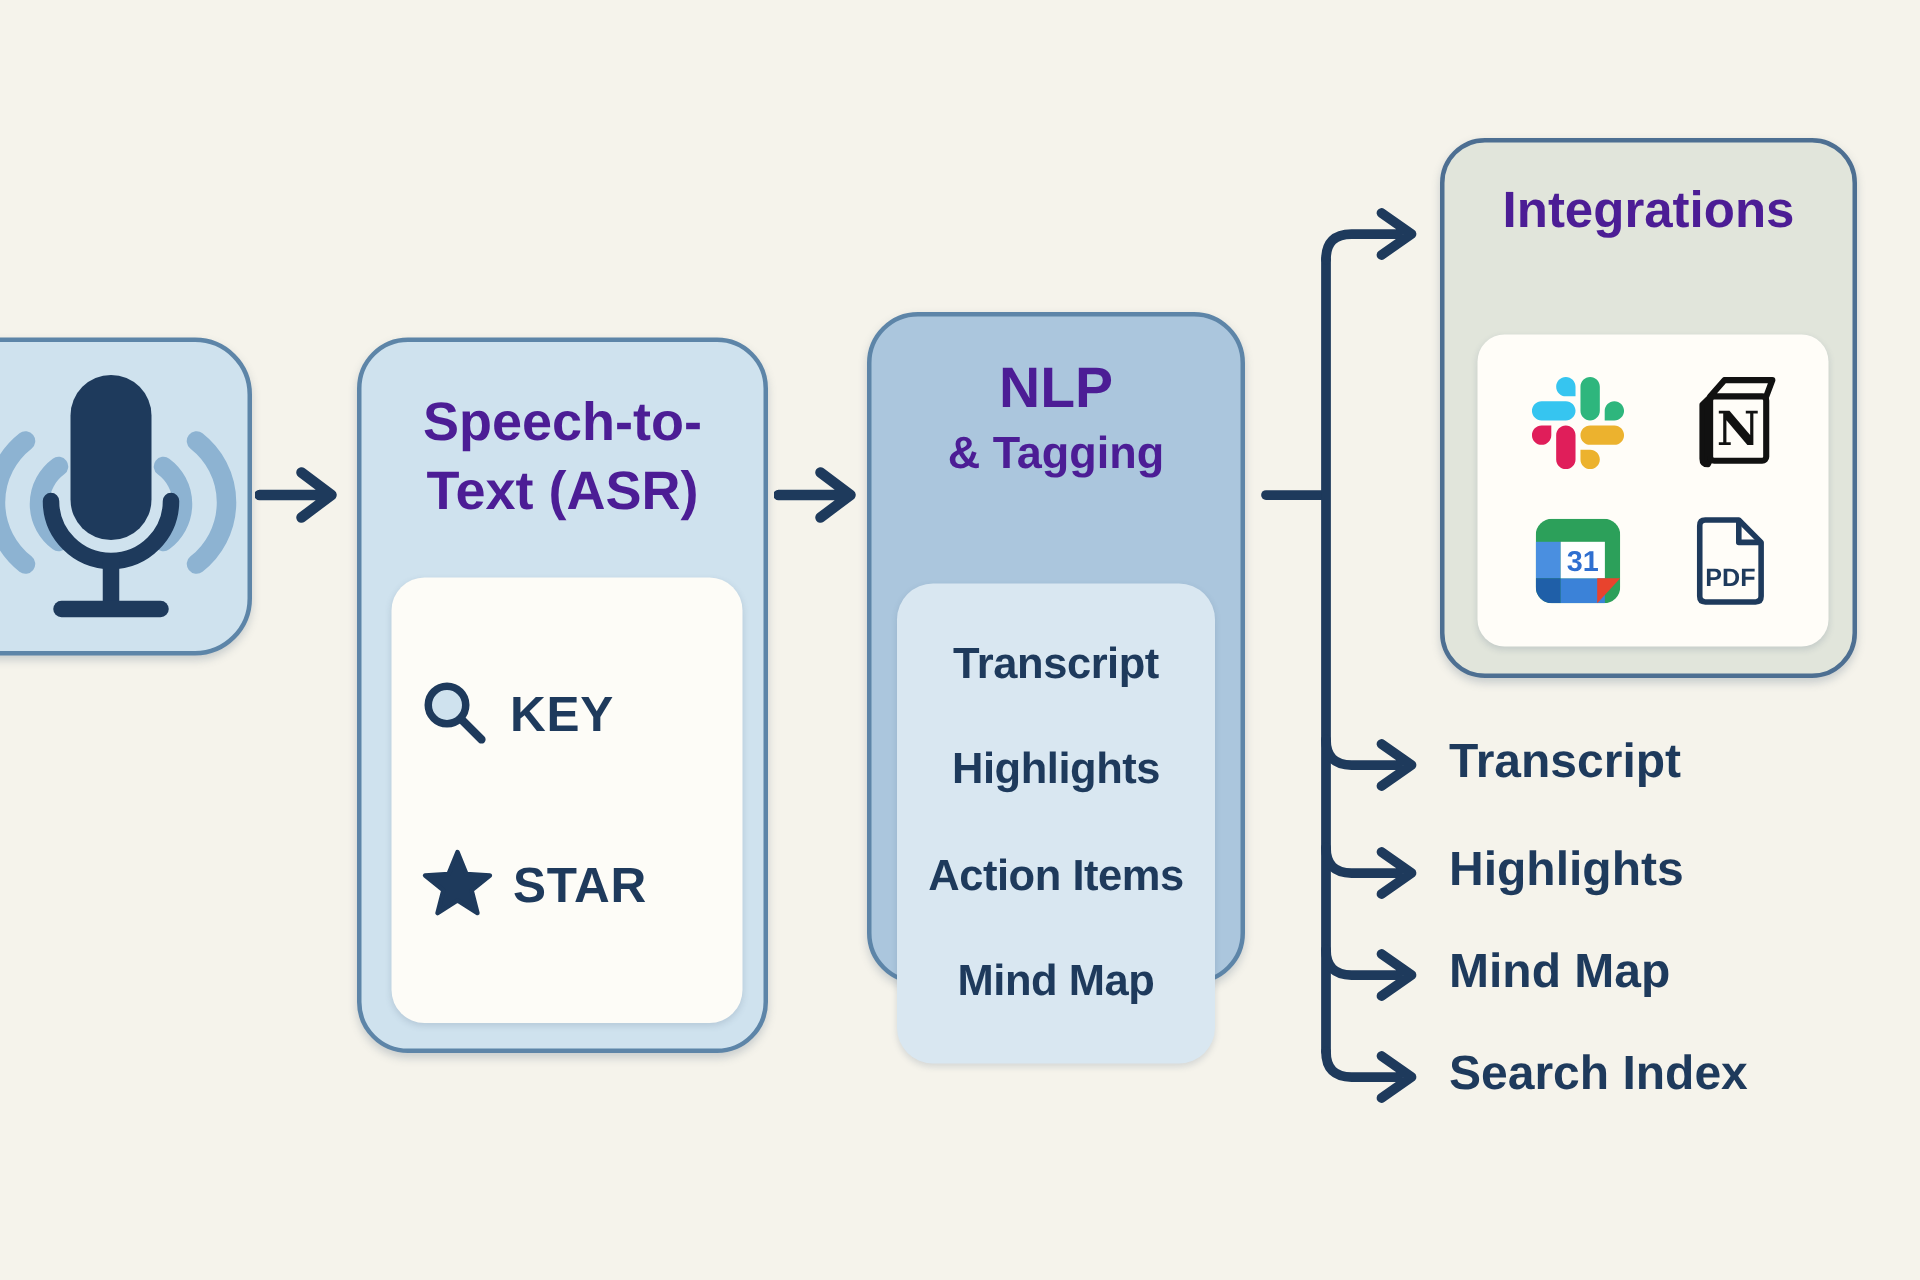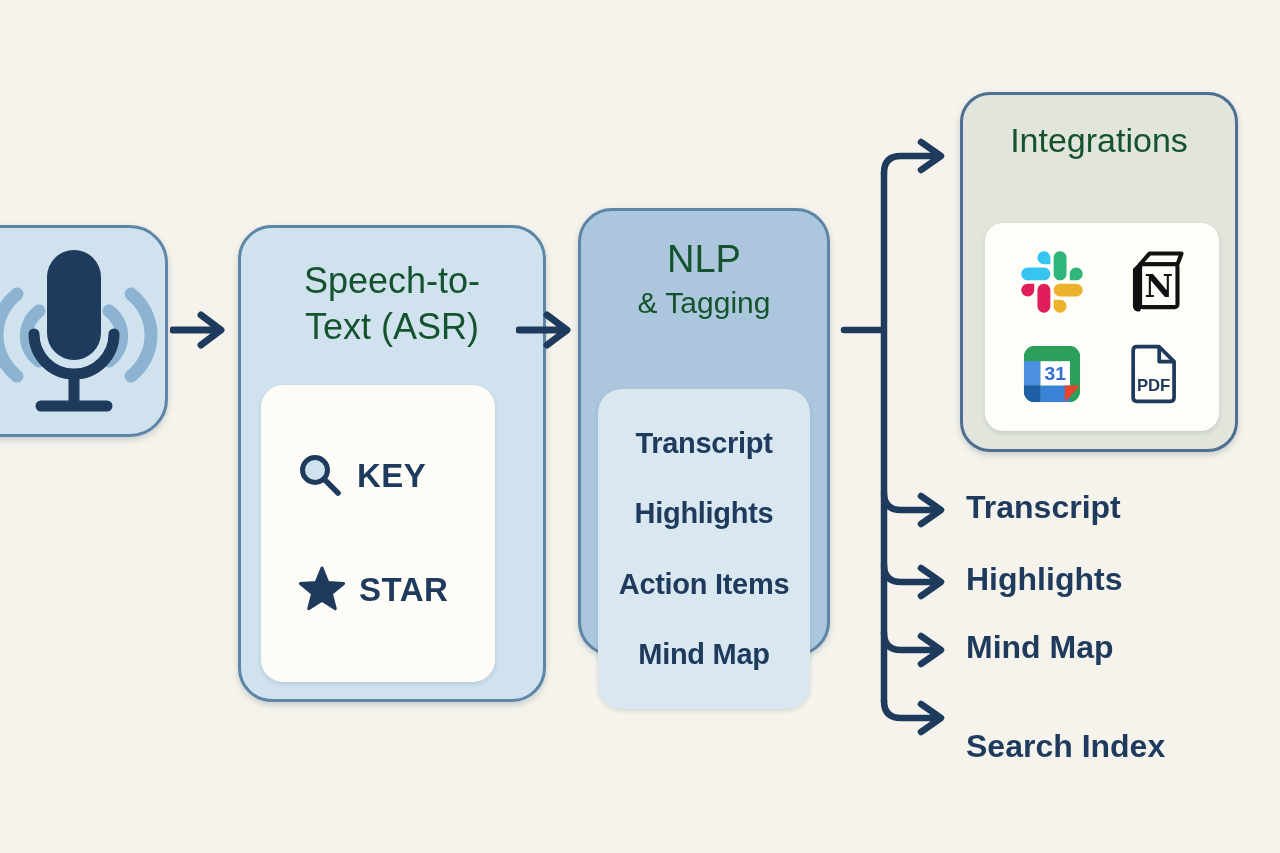--- a/index.html
+++ b/index.html
@@ -7,34 +7,34 @@
   #canvas {
     position:relative; width:1280px; height:853px; overflow:hidden;
     background:#f5f3eb;
     font-family:"Liberation Sans", sans-serif;
     color:#1e3a5c;
   }
   .node {
     position:absolute; border:3px solid #5d85a8; border-radius:34px;
     background:#cfe2ee; box-shadow:0 3px 6px rgba(70,95,120,.25);
   }
-  .node-title { text-align:center; font-weight:400; color:#14532d; line-height:1.28; }
+  .node-title { text-align:center; font-weight:700; color:#4c1d95; line-height:1.28; }
   .inner-card {
     position:absolute; border-radius:22px; box-shadow:0 2px 4px rgba(70,95,120,.18);
   }
 
   
   #mic-box { left:-54px; top:225px; width:222px; height:212px; border-radius:38px; }
   #mic-box svg { position:absolute; left:10px; top:6px; }
 
   
-  #speech-box { left:238px; top:225px; width:308px; height:477px; }
+  #speech-box { left:238px; top:225px; width:274px; height:477px; }
   #speech-box .node-title { padding-top:30px; font-size:36px; }
   #tag-card { left:20px; top:157px; width:234px; height:297px; background:#fdfcf7; }
-  .tag-col { display:flex; flex-direction:column; justify-content:space-evenly; height:100%; padding-left:37px; }
+  .tag-col { display:flex; flex-direction:column; justify-content:space-evenly; height:100%; padding-left:20px; }
   .tag-row { display:flex; align-items:center; gap:13px; }
   .tag-row .tag-label { font-size:33px; font-weight:700; letter-spacing:.5px; }
 
   
   #nlp-box { left:578px; top:208px; width:252px; height:448px; background:#abc6dd; }
   #nlp-box .node-title { padding-top:24px; font-size:30px; }
   #nlp-box .node-title .big { font-size:38px; }
   #nlp-card { left:17px; top:178px; width:212px; height:320px; background:#d9e7f1; border-radius:24px; }
   .nlp-col { display:flex; flex-direction:column; justify-content:space-evenly; align-items:center; height:100%; }
   .nlp-item { font-size:29px; font-weight:700; letter-spacing:-0.3px; }
@@ -176,15 +176,15 @@
         <path d="M24 6 H60 L84 30 V88 Q84 94 78 94 H24 Q18 94 18 88 V12 Q18 6 24 6 Z" fill="#fffdf8" stroke="#1e3a5c" stroke-width="6" stroke-linejoin="round"></path>
         <path d="M60 6 V30 H84" fill="none" stroke="#1e3a5c" stroke-width="6" stroke-linejoin="round"></path>
         <text x="51" y="77" font-family="Liberation Sans, sans-serif" font-size="27" font-weight="bold" text-anchor="middle" fill="#1e3a5c">PDF</text>
       </svg>
     </div>
   </div>
 
   <div class="out-label" style="top:489px;">Transcript</div>
   <div class="out-label" style="top:561px;">Highlights</div>
   <div class="out-label" style="top:629px;">Mind Map</div>
-  <div class="out-label" style="top:697px;margin-top:31px;">Search Index</div>
+  <div class="out-label" style="top:697px;">Search Index</div>
 
 </div>
 
 </body></html>

